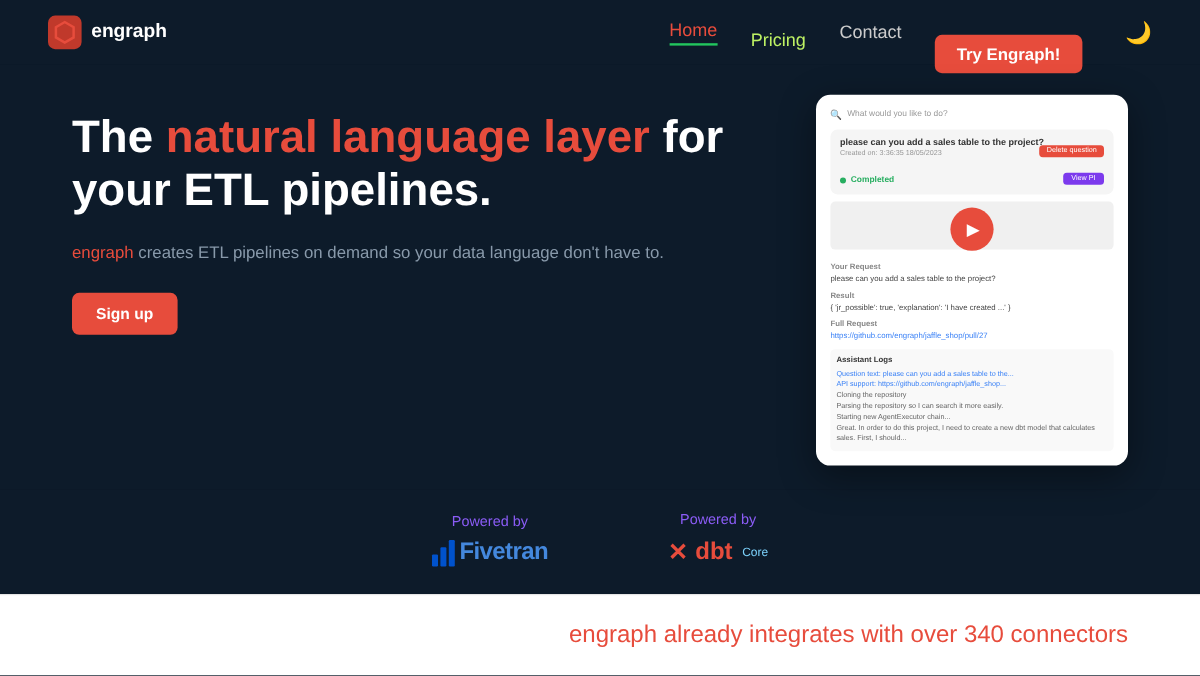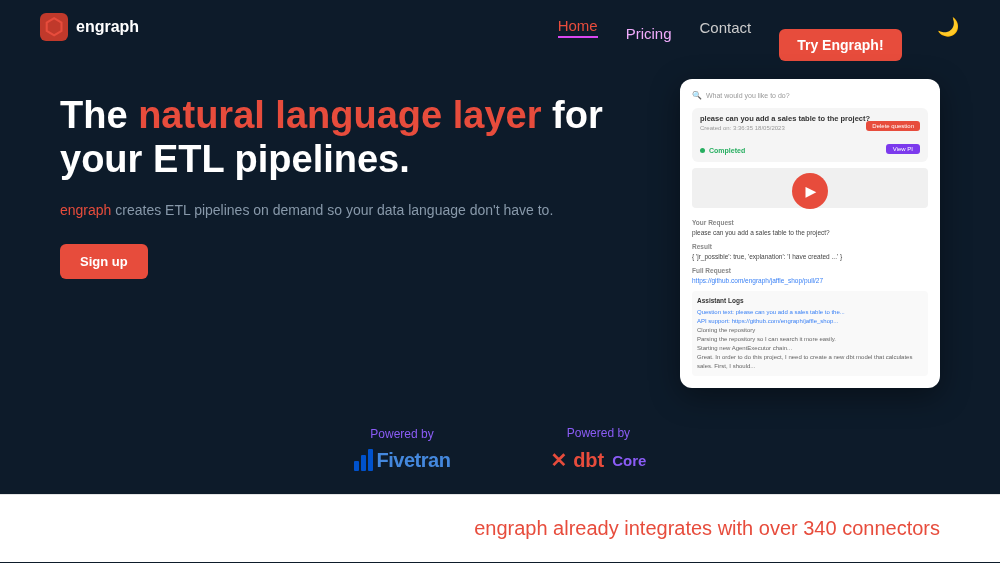--- a/index.html
+++ b/index.html
@@ -15,22 +15,22 @@
       width: 28px; height: 28px; background: #c0392b; border-radius: 6px;
       display: flex; align-items: center; justify-content: center;
       font-size: 14px; color: white; font-weight: bold; position: relative;
     }
     .nav-logo-icon::before {
       content: '⬡'; font-size: 22px; color: #e74c3c;
     }
     .nav-logo-text { color: white; font-size: 16px; font-weight: 600; }
     .nav-links { display: flex; align-items: center; gap: 28px; }
     .nav-link { color: #aaa; text-decoration: none; font-size: 15px; }
-    .nav-link.active { color: #e74c3c; border-bottom: 2px solid #d946ef; padding-bottom: 2px; }
-    .nav-link.pricing { color: #f0abfc; margin-top: 12px; }
+    .nav-link.active { color: #e74c3c; border-bottom: 2px solid #22c55e; padding-bottom: 2px; }
+    .nav-link.pricing { color: #bef264; margin-top: 12px; }
     .nav-link.contact { color: #ccc; }
     .nav-cta {
       background: #e74c3c; color: white; border: none; padding: 8px 18px;
       border-radius: 6px; font-size: 14px; font-weight: 600; cursor: pointer; margin-top: 36px;
     }
     .nav-dark-toggle { color: white; font-size: 18px; cursor: pointer; margin-left: 8px; }
 
     
     .hero {
       background: #0d1b2a; display: flex; align-items: flex-start;
@@ -96,21 +96,21 @@
     
     .powered-section {
       background: #0d1b2a; display: flex; justify-content: center; align-items: center;
       gap: 100px; padding: 18px 60px 22px;
     }
     .powered-item { display: flex; flex-direction: column; align-items: center; gap: 8px; }
     .powered-label { color: #8b5cf6; font-size: 12px; }
     .dbt-logo { display: flex; align-items: center; gap: 6px; }
     .dbt-x { color: #e74c3c; font-size: 20px; font-weight: 800; }
     .dbt-text { color: #e74c3c; font-size: 20px; font-weight: 700; }
-    .dbt-core { color: #8b5cf6; font-size: 15px; font-weight: 700; margin-left: 2px; }
+    .dbt-core { color: #7dd3fc; font-size: 10px; font-weight: 400; margin-left: 2px; }
 
     
     .integration-section {
       background: #ffffff; padding: 22px 60px; text-align: right;
       border-top: 1px solid #e5e5e5;
     }
     .integration-text { color: #e74c3c; font-size: 20px; font-weight: 500; }
 
     
     .fivetran-wrapper { display: flex; align-items: center; gap: 4px; }

